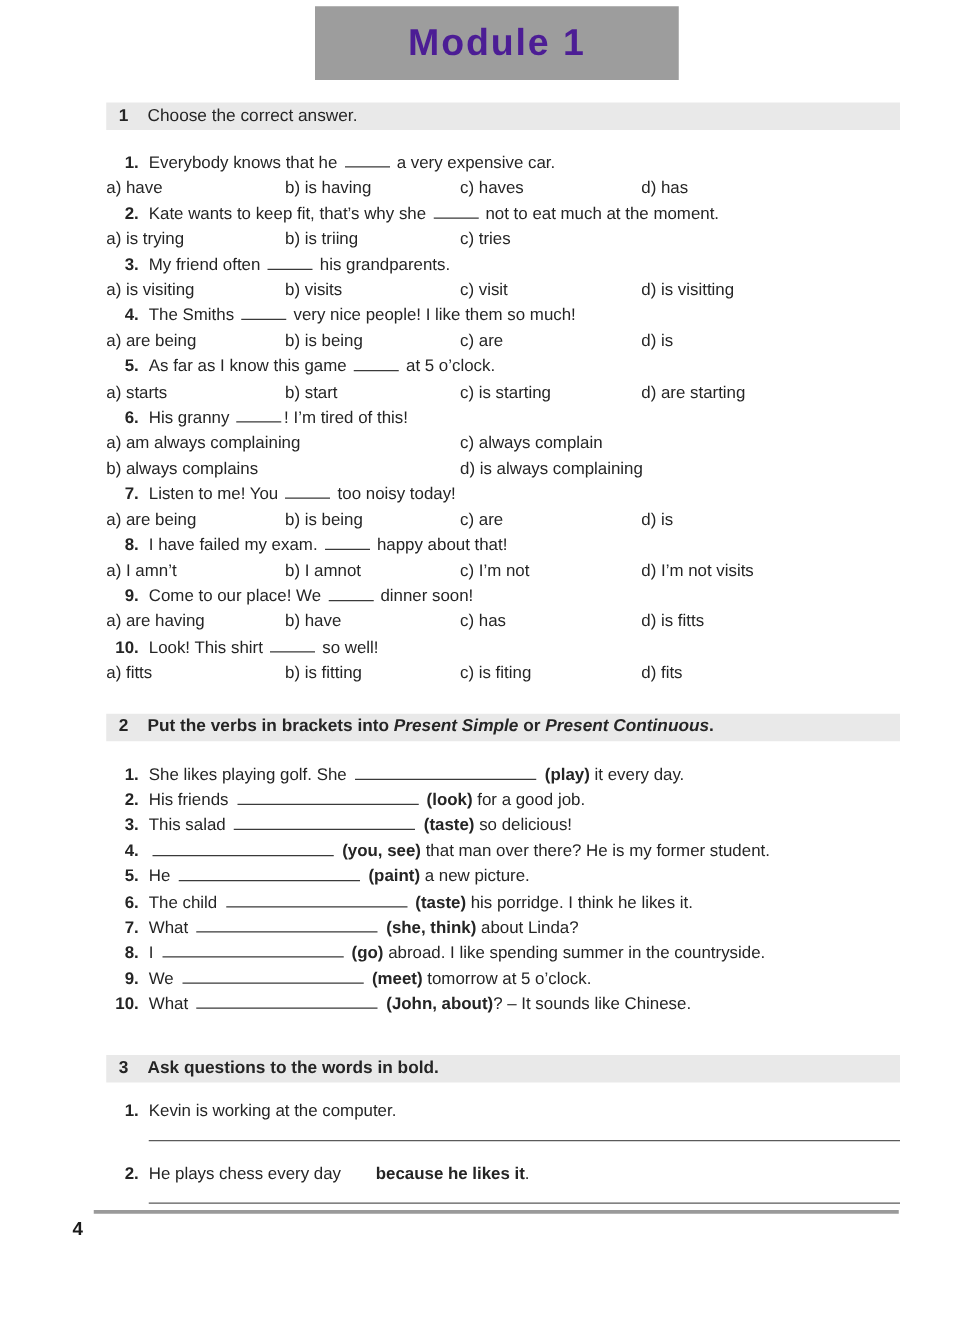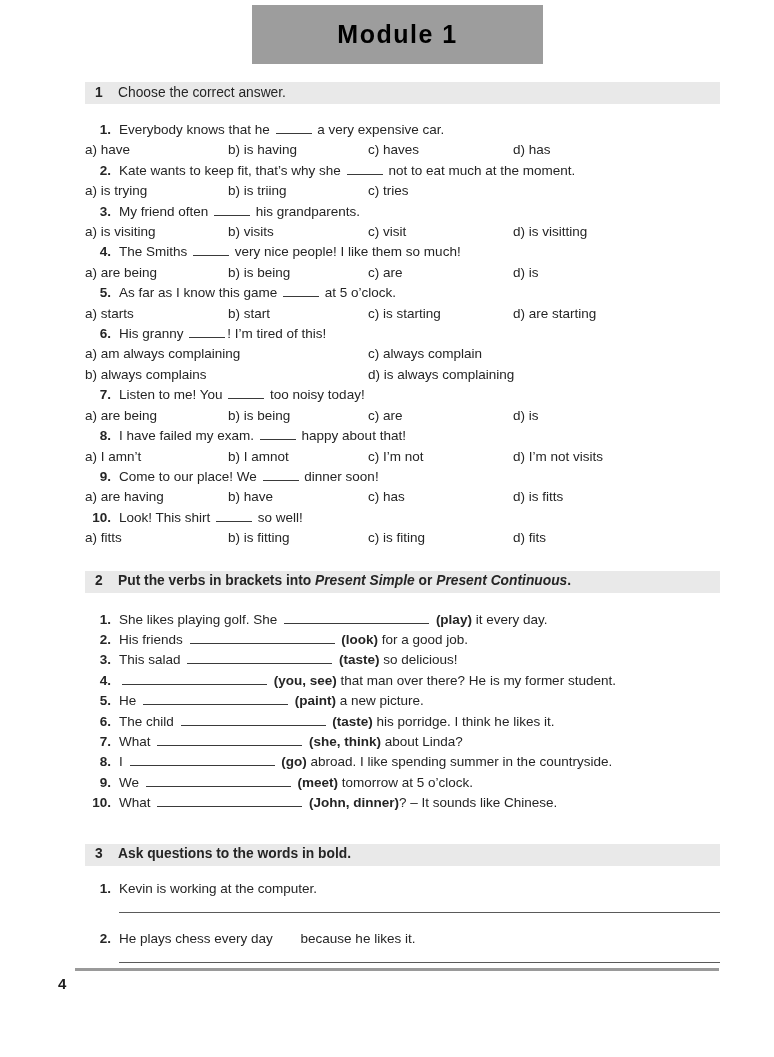--- a/index.html
+++ b/index.html
@@ -18,22 +18,22 @@
     left: 252px;
     top: 5px;
     width: 291px;
     height: 59px;
     background: #9d9d9d;
     display: flex;
     align-items: center;
     justify-content: center;
   }
   .module-title {
-    color: #000000;
-    font-size: 25px;
+    color: #4c1d95;
+    font-size: 30px;
     font-weight: bold;
     letter-spacing: 1.5px;
   }
   .content {
     position: absolute;
     left: 85px;
     top: 82px;
     width: 635px;
     font-size: 13.5px;
     line-height: 20.4px;
@@ -272,41 +272,41 @@
             <div class="q-row">
               <span class="q-num">8.</span>
               <span class="q-text">I <span class="blank long"></span> <span class="verb">(go)</span> abroad. I like spending summer in the countryside.</span>
             </div>
             <div class="q-row">
               <span class="q-num">9.</span>
               <span class="q-text">We <span class="blank long"></span> <span class="verb">(meet)</span> tomorrow at 5 o’clock.</span>
             </div>
             <div class="q-row">
               <span class="q-num">10.</span>
-              <span class="q-text">What <span class="blank long"></span> <span class="verb">(John, dinner)</span>? – It sounds like Chinese.</span>
+              <span class="q-text">What <span class="blank long"></span> <span class="verb">(John, about)</span>? – It sounds like Chinese.</span>
             </div>
           </div>
         </div>
         <div class="section section-3">
           <div class="section-band">
             <span class="sec-num">3</span>
             <span class="sec-title"><span class="b" style="font-weight: bold;">Ask questions to the words in bold.</span></span>
           </div>
           <div class="q-list">
             <div class="open-q">
               <div class="q-row">
                 <span class="q-num">1.</span>
                 <span class="q-text"><span class="b" style="font-weight: normal;">Kevin</span><span> is working at the computer.</span></span>
               </div>
               <div class="answer-line"></div>
             </div>
             <div class="open-q">
               <div class="q-row">
                 <span class="q-num">2.</span>
-                <span class="q-text"><span>He plays chess every day </span><span class="b" style="font-weight: normal; padding-left: 24px;">because he likes it</span><span>.</span></span>
+                <span class="q-text"><span>He plays chess every day </span><span class="b" style="font-weight: bold; padding-left: 24px;">because he likes it</span><span>.</span></span>
               </div>
               <div class="answer-line"></div>
             </div>
           </div>
         </div>
       </div>
   </div>
   <div class="bottom-rule"></div>
   <div class="page-number">4</div>
 </div>

